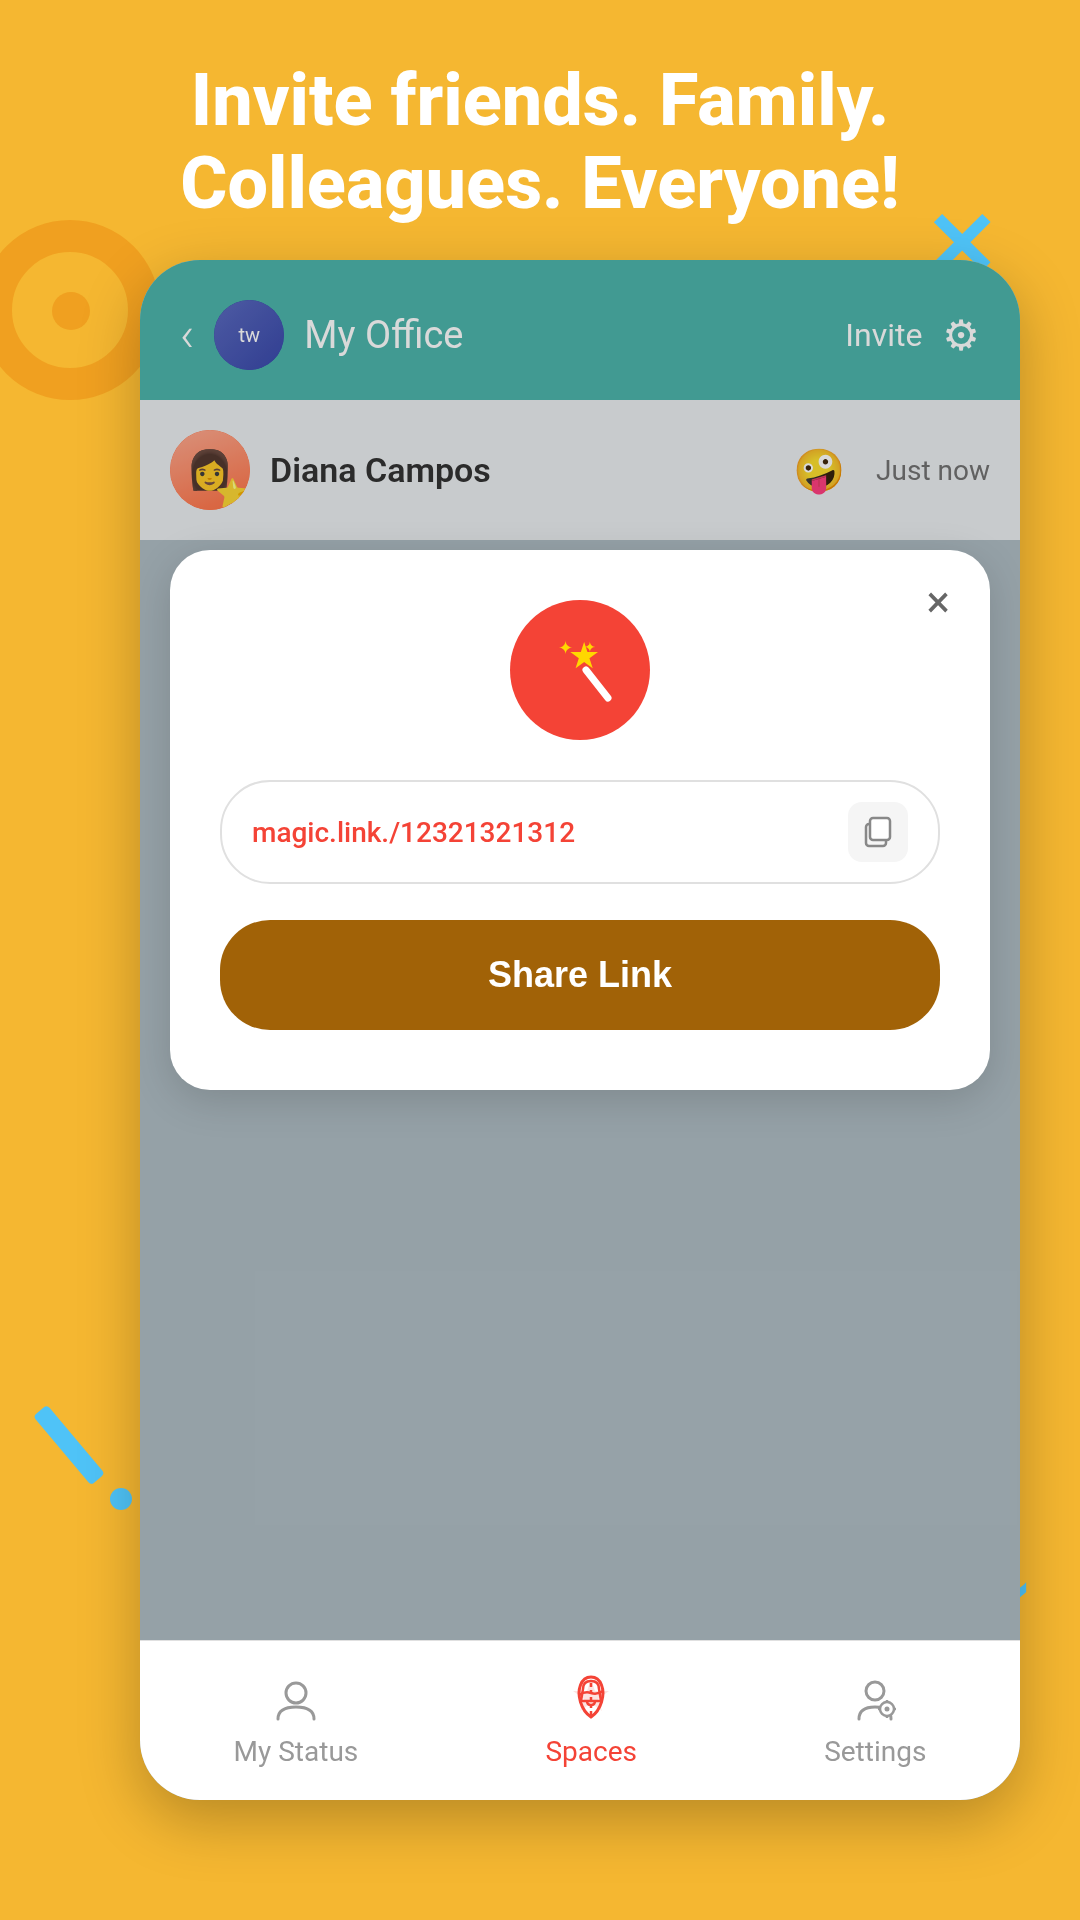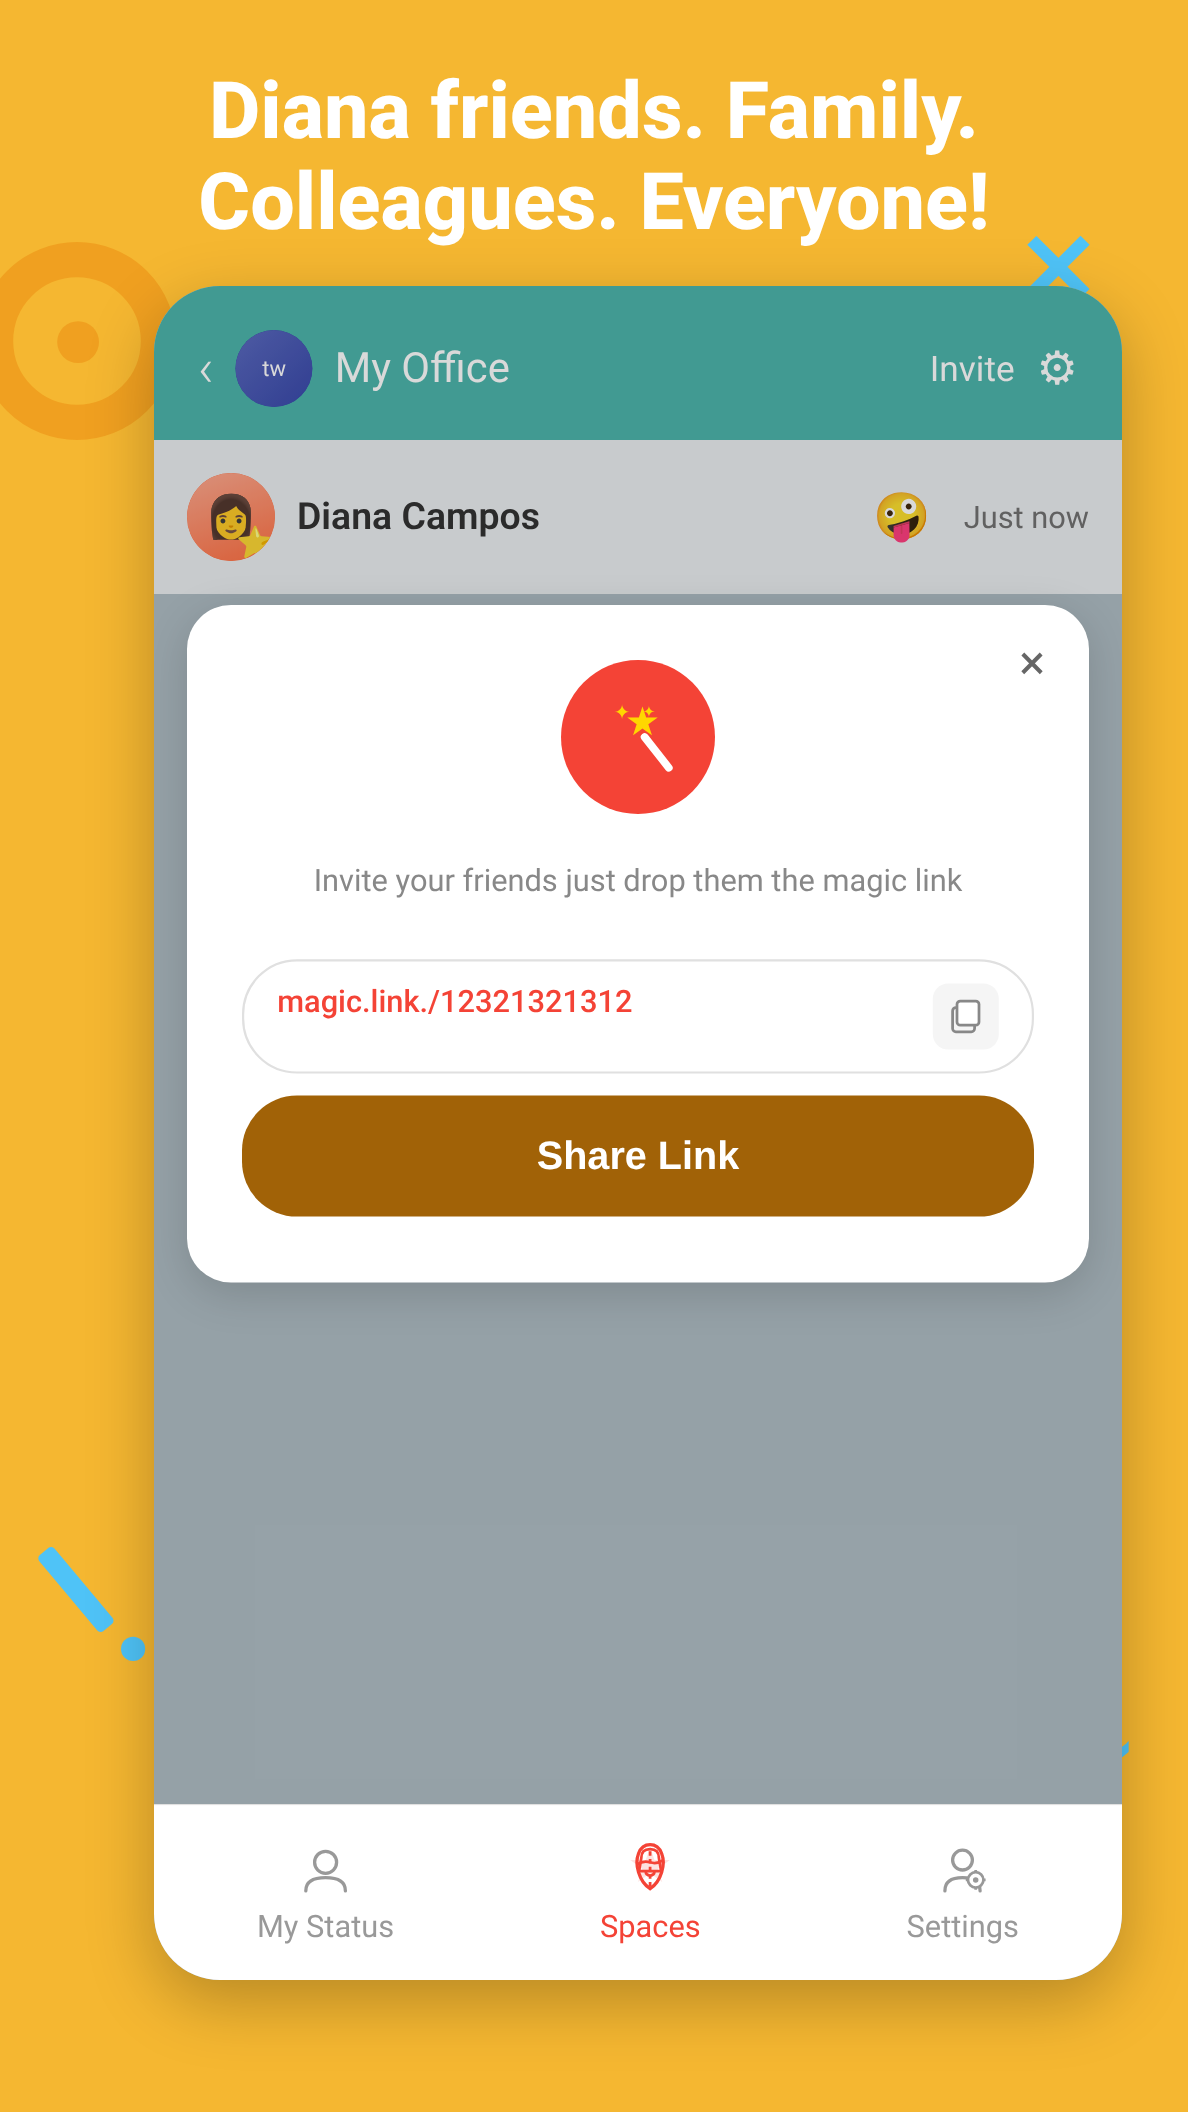--- a/index.html
+++ b/index.html
@@ -258,24 +258,25 @@
     .modal-subtitle {
       font-size: 28px;
       color: #888;
       text-align: center;
       line-height: 1.5;
       margin-bottom: 50px;
     }
 
     .link-row {
       display: flex;
+      align-items: center;
       border: 2px solid #E0E0E0;
       border-radius: 50px;
       padding: 20px 30px;
-      margin-bottom: 20px;
+      margin-bottom: 36px;
       gap: 28px;
     }
 
     .magic-link {
       flex: 1;
       font-size: 28px;
       color: #F44336;
       font-weight: 500;
     }
 
@@ -359,21 +360,21 @@
       width: 38px;
       height: 38px;
       border-radius: 50%;
       background: #F0A020;
     }
   </style>
 </head>
 <body>
 
 <div class="hero-text">
-  <div>Diana friends. Family.</div>
+  <div>Invite friends. Family.</div>
   <div>Colleagues. Everyone!</div>
 </div>
 
 <div class="deco-big-ring"></div>
 <div class="deco-small-orange"></div>
 
 <div class="deco-x">✕</div>
 <div class="deco-pencil"></div>
 <div class="deco-dot"></div>
 <div class="deco-u">⌣</div>
@@ -414,21 +415,20 @@
 
           <text x="28" y="38" font-size="36" fill="#FFD700">★</text>
           <text x="18" y="24" font-size="18" fill="#FFD700">✦</text>
           <text x="44" y="22" font-size="14" fill="#FFD700">✦</text>
 
           <line x1="46" y1="40" x2="68" y2="68" stroke="white" stroke-width="7" stroke-linecap="round"></line>
         </svg>
       </div>
     </div>
 
-    <div class="modal-subtitle">Invite your friends just drop them the magic link</div>
 
     <div class="link-row">
       <span class="magic-link">magic.link./12321321312</span>
       <div class="copy-btn">
         <svg class="copy-icon-svg" viewBox="0 0 36 36" fill="none">
           <rect x="6" y="10" width="20" height="22" rx="3" stroke="#888" stroke-width="2.5" fill="none"></rect>
           <rect x="10" y="4" width="20" height="22" rx="3" stroke="#888" stroke-width="2.5" fill="white"></rect>
         </svg>
       </div>
     </div>

